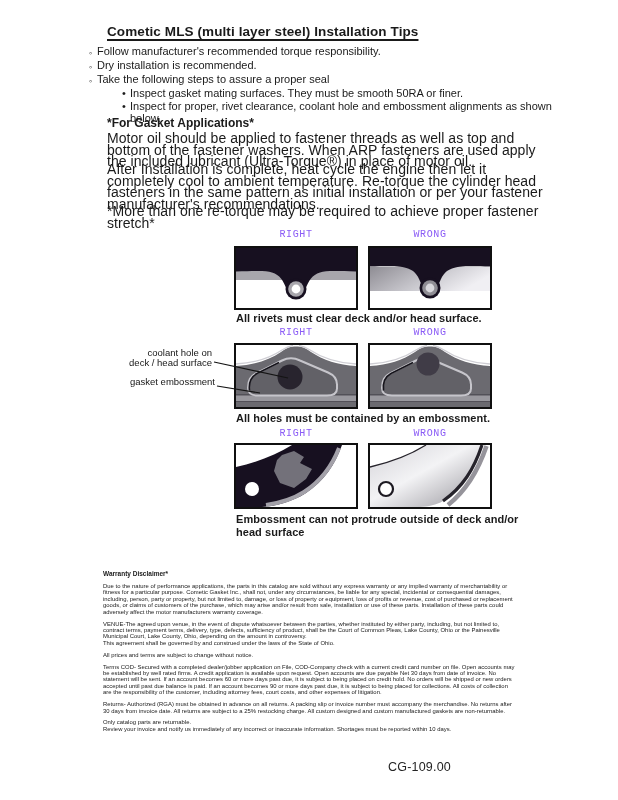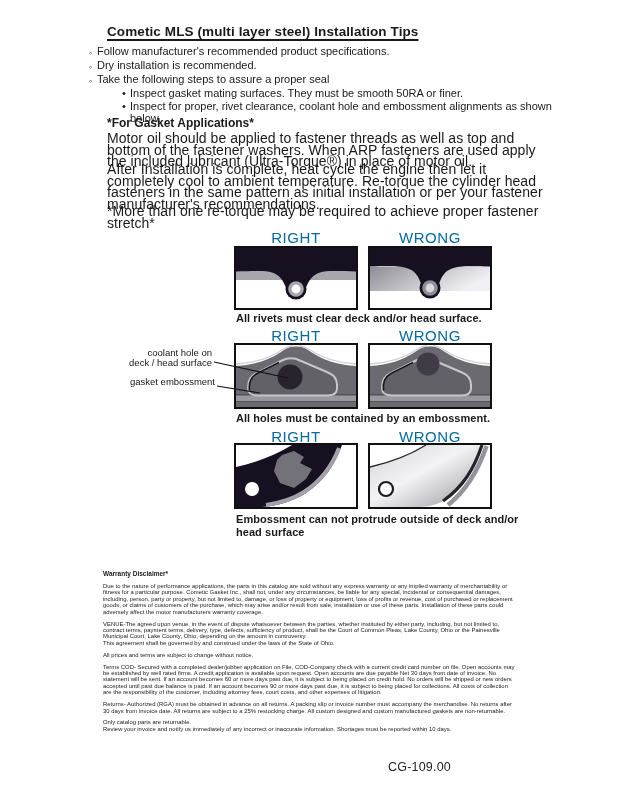--- a/index.html
+++ b/index.html
@@ -15,21 +15,21 @@
     letter-spacing:.1px;
   }
   .tips{left:89px; top:45px; width:480px; font-size:11px; line-height:12.4px;}
   .tip-row{display:flex; margin-bottom:0.6px;}
   .tip-row .mk{width:8px; flex:0 0 8px; text-align:left;}
   .tip-row.lvl1 .mk::before{content:"\25E6"; font-size:9px; position:relative; top:0.5px;}
   .tip-row.lvl2{padding-left:33px;}
   .tip-row.lvl2 .mk::before{content:"\2022"; font-size:11px;}
   .diesel-h{left:107px; top:116px; font-size:12px; font-weight:700;}
   .para{left:107px; width:437px; font-size:14px; line-height:11.6px; letter-spacing:.05px;}
-  .rw-label{width:124px; text-align:center; font-size:15px; letter-spacing:.6px; color:#0369a1;}
+  .rw-label{width:124px; text-align:center; font-size:10px; letter-spacing:.6px; color:#8b5cf6;font-family:Liberation Mono, monospace;}
   .box{
     width:124px; height:64px; border:2px solid #101010; box-sizing:border-box;
     display:block; background:#fff;
   }
   .box.tall{height:66px;}
   .caption{font-size:11px; font-weight:700; letter-spacing:.05px;}
   .ann{font-size:9.5px; line-height:10px; text-align:right; color:#161616;}
   .warranty{left:103px; top:570px; width:414px; color:#202020;}
   .warranty h4{margin:0 0 6px 0; font-size:6.5px; font-weight:700;}
   .warranty p{margin:0 0 5.5px 0; font-size:5.9px; line-height:6.4px; letter-spacing:.02px;}
@@ -40,21 +40,21 @@
 </head>
 <body>
 
 <div class="page">
 
   <div class="abs title">Cometic MLS (multi layer steel) Installation Tips</div>
 
   <div class="abs tips">
     <div class="tip-row lvl1">
         <span class="mk"></span>
-        <span>Follow manufacturer's recommended product specifications.</span>
+        <span>Follow manufacturer's recommended torque responsibility.</span>
       </div>
     <div class="tip-row lvl1">
         <span class="mk"></span>
         <span>Dry installation is recommended.</span>
       </div>
     <div class="tip-row lvl1">
         <span class="mk"></span>
         <span>Take the following steps to assure a proper seal</span>
       </div>
     <div class="tip-row lvl2">

